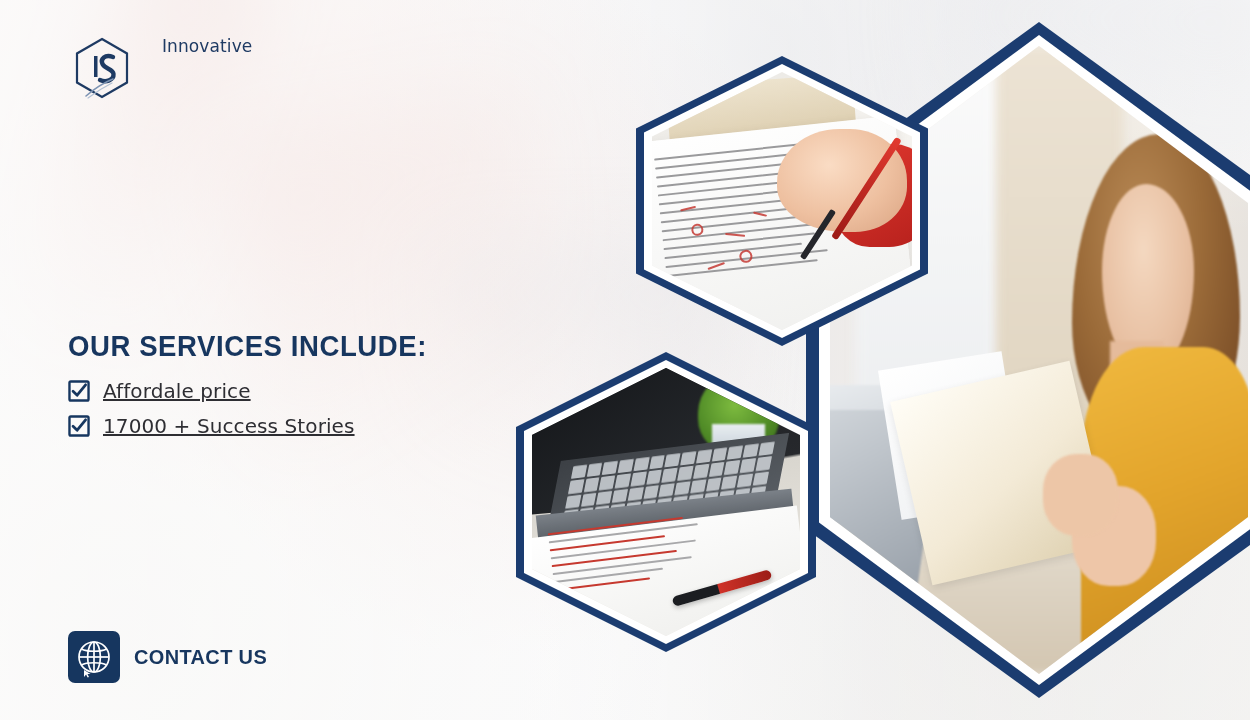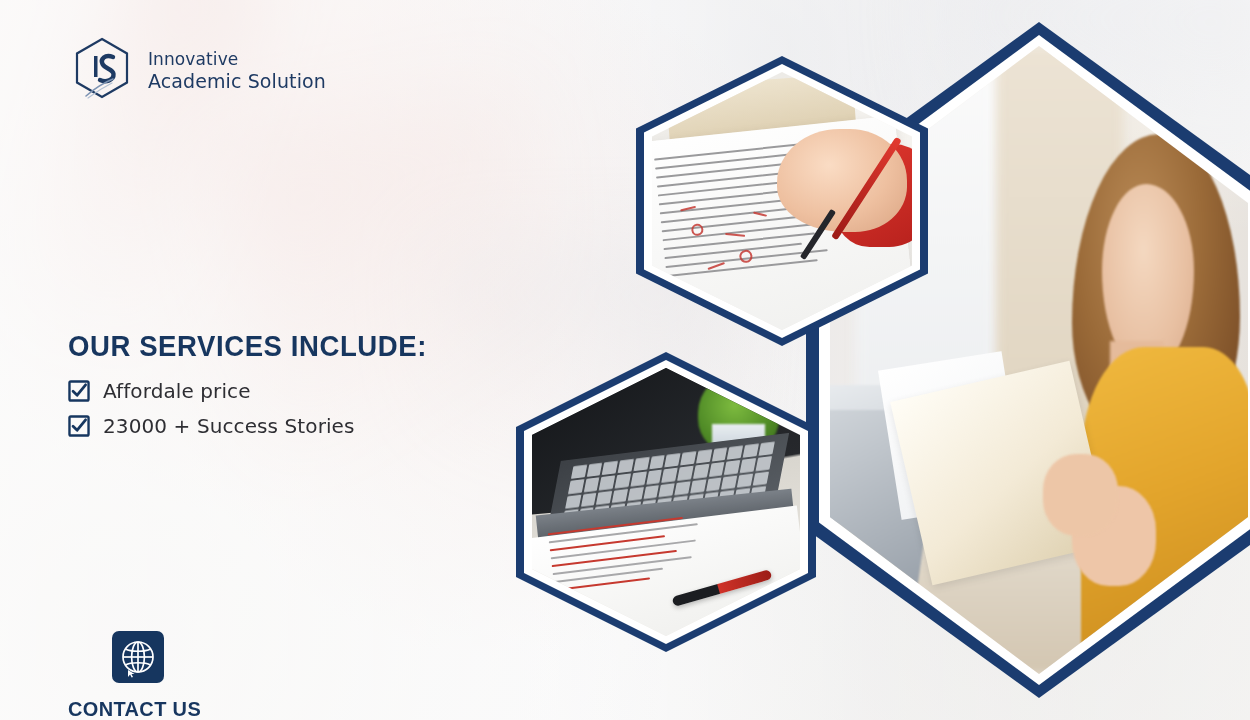--- a/index.html
+++ b/index.html
@@ -49,21 +49,21 @@
     position:absolute; left:930px; top:-40px; width:360px; height:300px;
     background:linear-gradient(200deg, rgba(203,205,212,.50), rgba(203,205,212,0) 80%);
     filter:blur(40px);
   }
   .bg-veil {
     position:absolute; inset:0;
     background:linear-gradient(90deg, rgba(255,255,255,.72) 0%, rgba(255,255,255,.55) 45%, rgba(255,255,255,.28) 70%, rgba(255,255,255,.45) 100%);
   }
 
   
-  .logo-block { position:absolute; left:70px; top:36px; display:flex; align-items:center; gap:14px; }
+  .logo-block { position:absolute; left:70px; top:36px; display:flex; gap:28px; }
   .logo-mark { width:64px; height:70px; flex:0 0 auto; }
   .logo-words {
     color:#1e3a63; line-height:1.22; letter-spacing:.1px;
     font-family:"DejaVu Sans", sans-serif;
   }
   .logo-line1 { font-size:17px; }
   .logo-line2 { font-size:19px; }
 
   
   .headline { position:absolute; left:68px; top:146px; }
@@ -85,38 +85,38 @@
   .services-title {
     font-family:"Liberation Sans Narrow","Liberation Sans", sans-serif;
     font-weight:700; font-size:29px; letter-spacing:.6px; color:#17365f;
     transform:scaleX(.95); transform-origin:left center;
     margin-bottom:16px;
   }
   .service-item { display:flex; align-items:center; gap:13px; margin-bottom:11px; }
   .check-icon { width:22px; height:22px; flex:0 0 auto; display:block; }
   .service-label {
     font-family:"DejaVu Sans", sans-serif;
-    font-size:20px; color:#2e2e33; letter-spacing:.1px; white-space:nowrap;
+    font-size:20px; color:#2e2e33; letter-spacing:.1px; white-space:nowrap;text-decoration:underline;
   }
 
   
   .cta {
     position:absolute; left:0; top:550px; width:468px; height:66px;
     background:#10305f;
     clip-path:polygon(0 0, 468px 0, 436px 66px, 0 66px);
     display:flex; align-items:center;
   }
   .cta-label {
     font-family:"Liberation Sans Narrow","Liberation Sans", sans-serif;
     font-weight:700; font-size:30px; letter-spacing:1px; color:#ffffff;
     margin-left:92px; transform:scaleX(.95); transform-origin:left center;
   }
 
   
-  .contact { position:absolute; left:68px; top:631px; display:flex; align-items:center; gap:14px;flex-direction:column; }
+  .contact { position:absolute; left:68px; top:631px; display:flex; align-items:center; gap:14px; }
   .globe-badge { width:52px; height:52px; flex:0 0 auto; }
   .contact-text { line-height:1.12; }
   .contact-title {
     font-family:"Liberation Sans Narrow","Liberation Sans", sans-serif;
     font-weight:700; font-size:21px; letter-spacing:.4px; color:#17365f;
     transform:scaleX(.95); transform-origin:left center;
   }
   .contact-url {
     font-family:"DejaVu Sans", sans-serif;
     font-size:22px; color:#2b2b30; letter-spacing:-.2px;
@@ -491,21 +491,20 @@
   <div class="logo-block">
     <svg class="logo-mark" viewBox="0 0 64 70">
       <path d="M32 3 L57 17.5 L57 46.5 L32 61 L7 46.5 L7 17.5 Z" fill="none" stroke="#1e3a63" stroke-width="2.2"></path>
       <path d="M24 20 L24 41 L27.5 41 L27.5 20 Z" fill="#1e3a63"></path>
       <path d="M43 21 C35 18, 30 23, 32.5 28 C35 33, 43 33, 43.5 38 C44 44, 36 47, 30 44" fill="none" stroke="#1e3a63" stroke-width="4.4" stroke-linecap="round"></path>
       <path d="M16 60 C24 53, 33 47, 43 43" fill="none" stroke="#7d93b3" stroke-width="1.6" stroke-linecap="round"></path>
       <path d="M18 62 C26 56, 34 51, 42 47" fill="none" stroke="#b3c1d4" stroke-width="1.2" stroke-linecap="round"></path>
     </svg>
     <div class="logo-words">
       <div class="logo-line1">Innovative</div>
-      <div class="logo-line2">Academic Solution</div>
     </div>
   </div>
 
 
   <div class="services">
     <div class="services-title">OUR SERVICES INCLUDE:</div>
 
     <div class="service-item">
       <svg class="check-icon" viewBox="0 0 24 24">
         <rect x="1.6" y="1.6" width="20.8" height="20.8" rx="1.5" fill="none" stroke="#16365f" stroke-width="2.6"></rect>
@@ -514,21 +513,21 @@
       <span class="service-label">Affordale price</span>
     </div>
 
 
 
     <div class="service-item">
       <svg class="check-icon" viewBox="0 0 24 24">
         <rect x="1.6" y="1.6" width="20.8" height="20.8" rx="1.5" fill="none" stroke="#16365f" stroke-width="2.6"></rect>
         <path d="M5.5 12.3 L10 16.6 L19.2 5.2" fill="none" stroke="#16365f" stroke-width="3" stroke-linecap="round" stroke-linejoin="round"></path>
       </svg>
-      <span class="service-label">23000 + Success Stories</span>
+      <span class="service-label">17000 + Success Stories</span>
     </div>
   </div>
 
 
   <div class="contact">
     <svg class="globe-badge" viewBox="0 0 52 52">
       <rect x="0" y="0" width="52" height="52" rx="7" fill="#16365f"></rect>
       <g fill="none" stroke="#ffffff" stroke-width="1.7">
         <circle cx="26" cy="26" r="15"></circle>
         <ellipse cx="26" cy="26" rx="6.4" ry="15"></ellipse>

